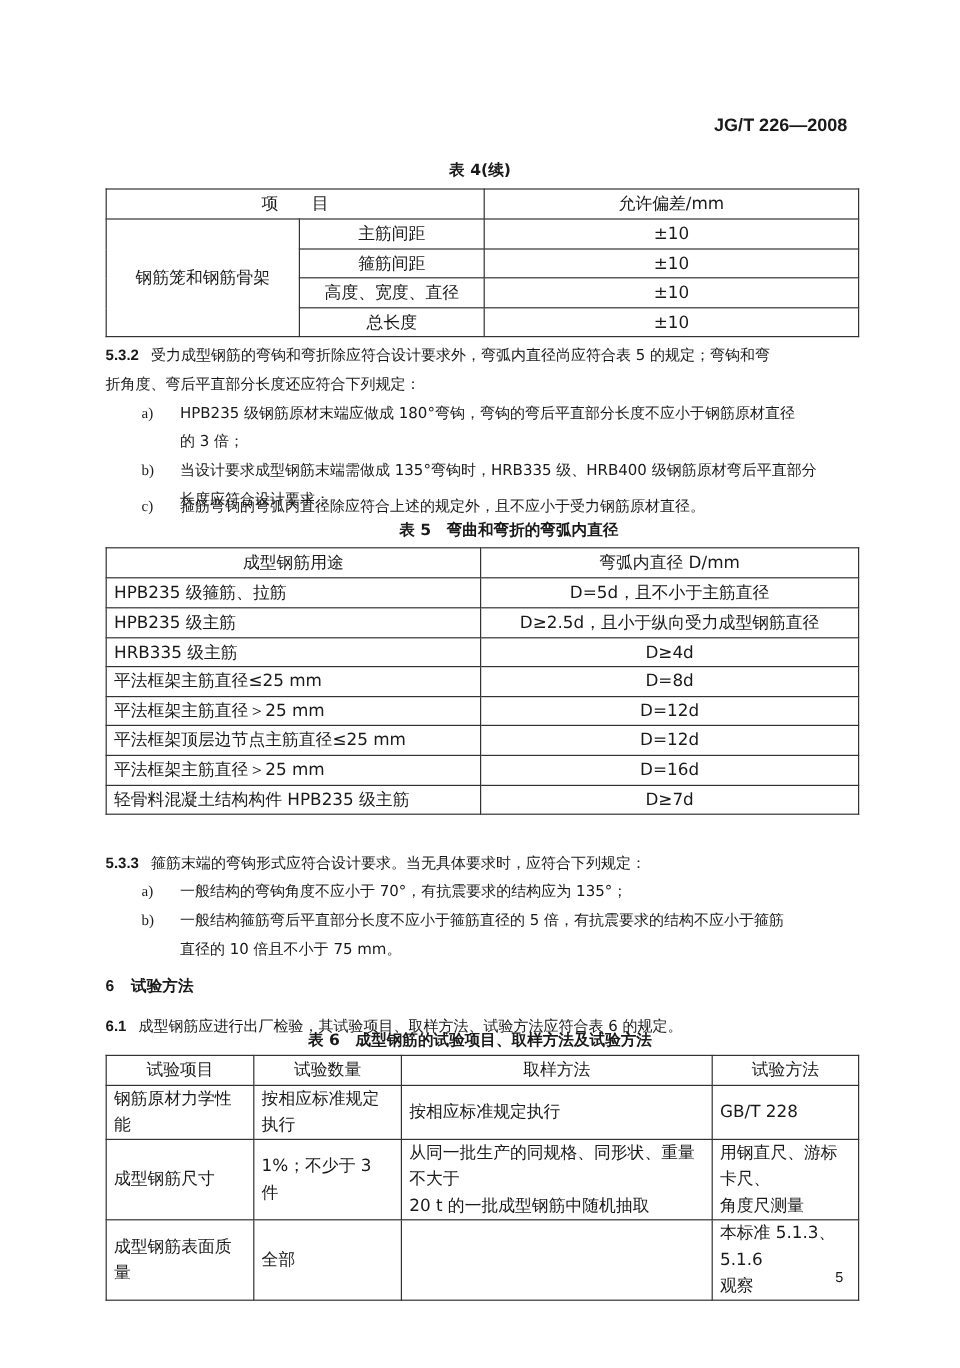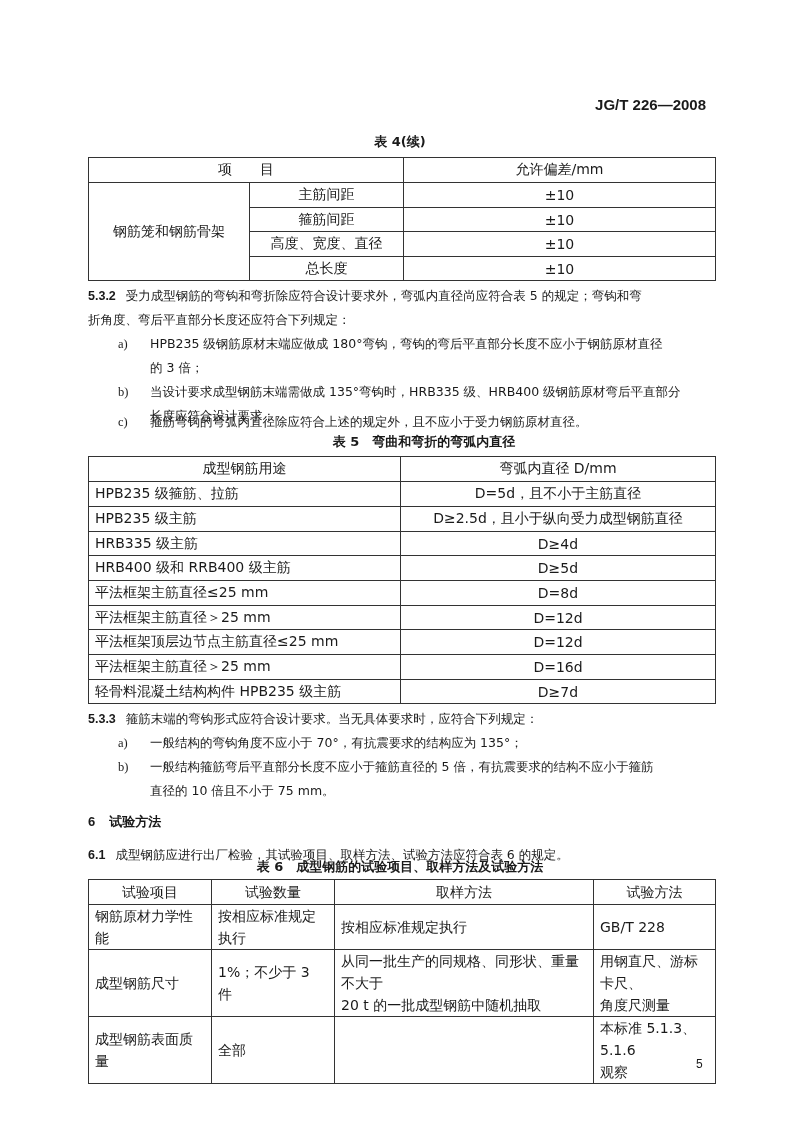--- a/index.html
+++ b/index.html
@@ -105,24 +105,20 @@
       </tr>
   <tr style="height:25px;">
         <td class="l">HPB235 级主筋</td>
         <td class="c">D≥2.5d，且小于纵向受力成型钢筋直径</td>
       </tr>
   <tr style="height:24px;">
         <td class="l">HRB335 级主筋</td>
         <td class="c">D≥4d</td>
       </tr>
   <tr style="height:25px;">
-        <td class="l">HRB400 级和 RRB400 级主筋</td>
-        <td class="c">D≥5d</td>
-      </tr>
-  <tr style="height:25px;">
         <td class="l">平法框架主筋直径≤25 mm</td>
         <td class="c">D=8d</td>
       </tr>
   <tr style="height:24px;">
         <td class="l">平法框架主筋直径＞25 mm</td>
         <td class="c">D=12d</td>
       </tr>
   <tr style="height:25px;">
         <td class="l">平法框架顶层边节点主筋直径≤25 mm</td>
         <td class="c">D=12d</td>

